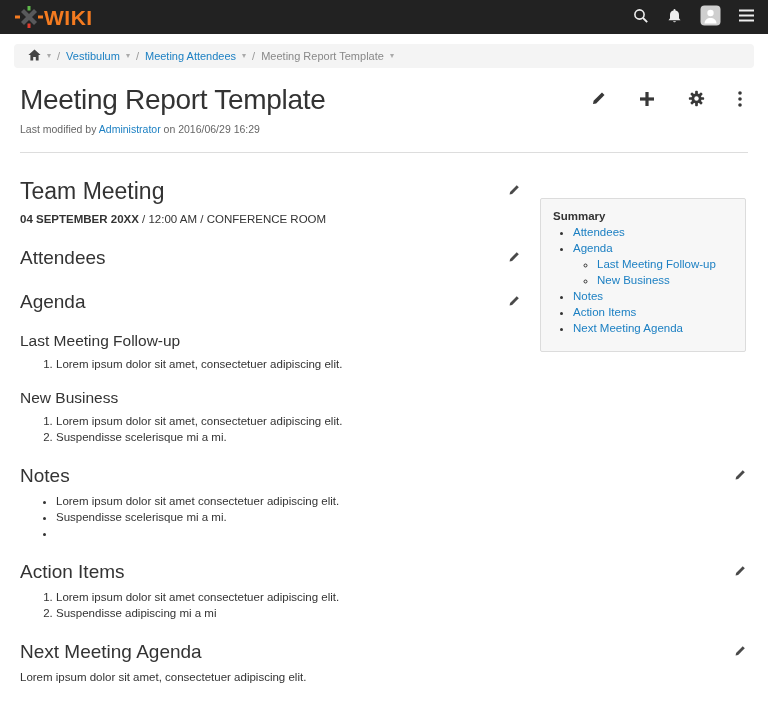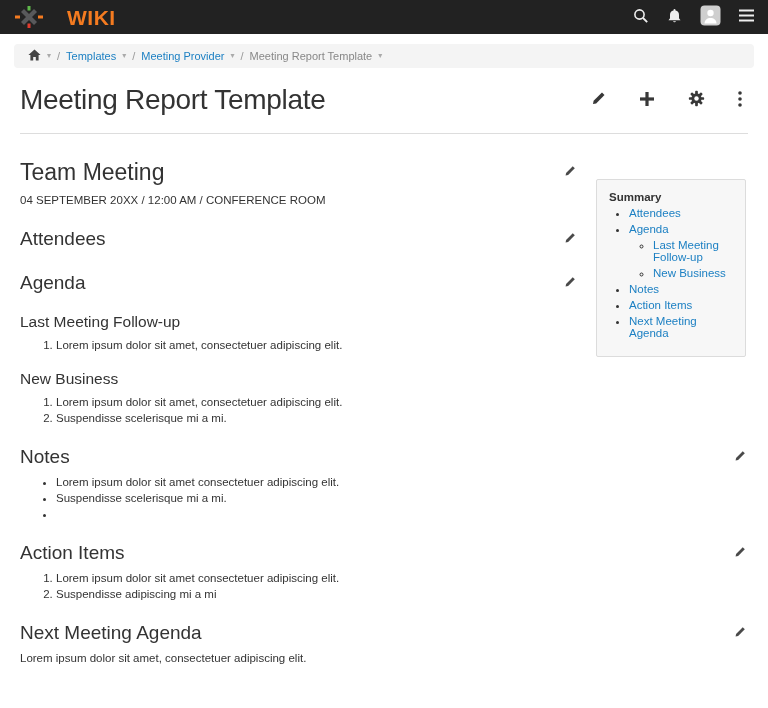--- a/index.html
+++ b/index.html
@@ -5,21 +5,21 @@
   * { box-sizing: border-box; }
   html, body { width: 768px; height: 708px; overflow: hidden; }
   body {
     margin: 0;
     font-family: "Liberation Sans", sans-serif;
     color: #333;
     background: #fff;
     display: flex;
     flex-direction: column;
   }
-  a { text-decoration: none; gap: 23px; }
+  a { text-decoration: none; }
   button { background: none; border: none; padding: 0; cursor: pointer; }
 
   
   .navbar {
     background: #222;
     height: 34px;
     display: flex;
     align-items: center;
     padding: 0 14px;
     flex-shrink: 0;
@@ -70,21 +70,21 @@
   .modified { font-size: 10.5px; color: #666; margin: 7px 0 0; }
   .modified a { color: #1d80c3; }
 
   hr.head-rule { border: none; border-top: 1px solid #ddd; margin: 17px 0 0; }
 
   
   .doc-content { font-size: 11.5px; }
 
   .summary-box {
     float: right;
-    width: 150px;
+    width: 206px;
     background: #f7f7f7;
     border: 1px solid #dcdcdc;
     border-radius: 2px;
     padding: 11px 10px 13px 12px;
     margin: 20px 2px 12px 18px;
     font-size: 11.5px;
   }
   .summary-title { font-weight: bold; margin: 0 0 2px; }
   .summary-box ul { margin: 2px 0 0; padding-left: 20px; list-style: disc; }
   .summary-box ul ul { list-style: circle; padding-left: 24px; }
@@ -95,21 +95,21 @@
   .sec-row .pencil-btn { margin-left: auto; padding-right: 2px; display: flex; align-items: center; }
 
   .h1c { font-size: 23px; font-weight: 400; margin: 0; }
   .h2c { font-size: 19px; font-weight: 400; margin: 0; }
   .h3c { font-size: 15.5px; font-weight: 400; margin: 19px 0 0; }
 
   .mt-team   { margin-top: 25px; justify-content: space-between; }
   .mt-sec    { margin-top: 22px; }
 
   .date-line { margin: 8px 0 0; font-size: 11.5px; color: #333; }
-  .date-line strong { font-weight: normal; }
+  .date-line strong { font-weight: bold; }
 
   .body-text { margin: 8px 0 0; }
 
   .doc-content ol, .doc-content ul.notes-list {
     margin: 8px 0 0;
     padding-left: 36px;
   }
   .doc-content li { margin: 4px 0; }
   ul.notes-list { list-style: disc; }
   ul.sub-circle { list-style: circle; margin: 3px 0 0; padding-left: 32px; }
@@ -172,24 +172,24 @@
 <nav class="breadcrumb">
   <a style="display:flex;align-items:center;">
     <span>
       <svg width="13" height="12" viewBox="0 0 13 12">
         <path d="M6.5 0.5 12.6 6h-2v5.5H7.8V8H5.2v3.5H2.4V6h-2z" fill="#444"></path>
       </svg>
     </span>
   </a>
   <span class="bc-caret">▾</span>
   <span class="bc-sep">/</span>
-  <a class="bc-link">Templates</a>
+  <a class="bc-link">Vestibulum</a>
   <span class="bc-caret">▾</span>
   <span class="bc-sep">/</span>
-  <a class="bc-link">Meeting Provider</a>
+  <a class="bc-link">Meeting Attendees</a>
   <span class="bc-caret">▾</span>
   <span class="bc-sep">/</span>
   <span class="bc-current">Meeting Report Template</span>
   <span class="bc-caret">▾</span>
 </nav>
 
 <main>
 
   <div class="title-row">
     <h1 class="page-title">Meeting Report Template</h1>
@@ -228,20 +228,21 @@
           <svg width="4" height="16" viewBox="0 0 4 16">
             <circle cx="2" cy="2" r="1.8" fill="#383838"></circle>
             <circle cx="2" cy="8" r="1.8" fill="#383838"></circle>
             <circle cx="2" cy="14" r="1.8" fill="#383838"></circle>
           </svg>
         </span>
       </button>
     </div>
   </div>
 
+  <p class="modified"><span>Last modified by </span><a>Administrator</a><span> on 2016/06/29 16:29</span></p>
 
   <hr class="head-rule">
 
   <div class="doc-content">
 
     <aside class="summary-box">
       <p class="summary-title">Summary</p>
       <ul>
         <li><a>Attendees</a></li>
         <li><a>Agenda</a>

